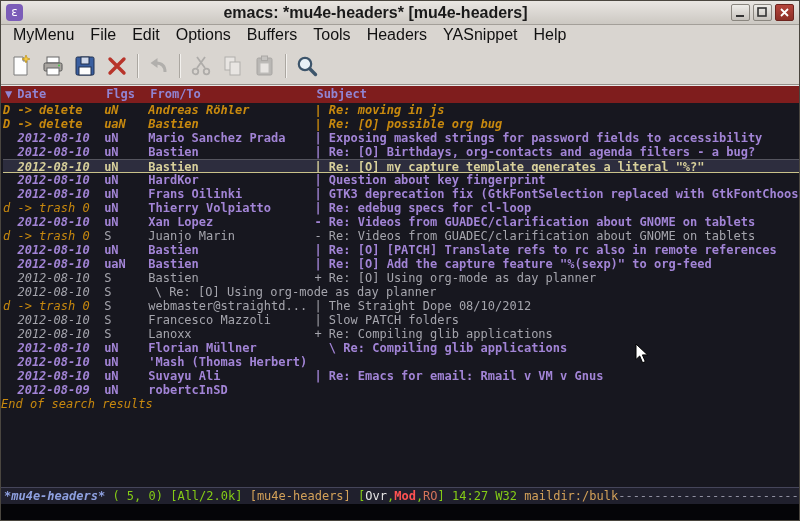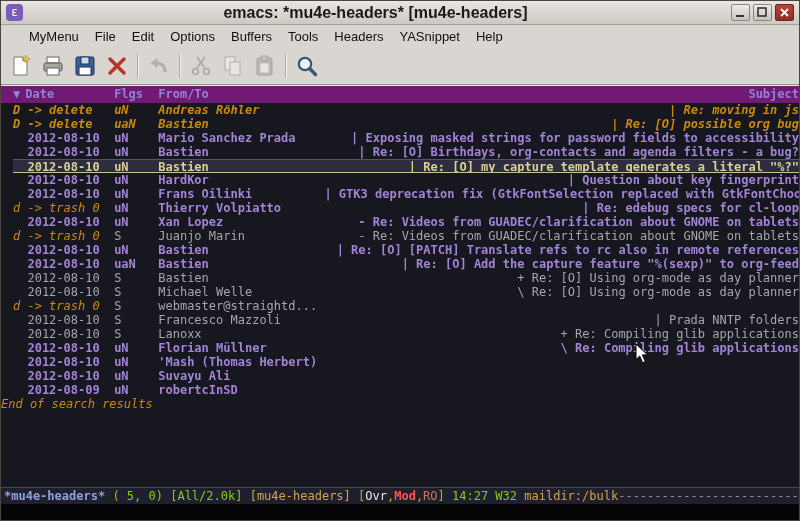--- a/index.html
+++ b/index.html
@@ -8,51 +8,51 @@
 
   
   .titlebar { height: 24px; background: linear-gradient(#e9e6e2, #ccc8c2); border-bottom: 1px solid #a39f99; display: flex; align-items: center; padding: 0 5px; flex: none; }
   .titlebar .title { flex: 1; text-align: center; font-size: 16px; font-weight: bold; color: #1a1a1a; }
   .emacs-icon { width: 17px; height: 17px; border-radius: 4px; background: #7b5cb8; color: #fff; font-size: 12px; line-height: 17px; text-align: center; font-family: "DejaVu Sans", sans-serif; flex: none; }
   .win-controls { display: flex; flex: none; }
   .win-btn { width: 19px; height: 17px; border: 1px solid #8a867f; background: linear-gradient(#efede9, #c6c2bc); margin-left: 3px; display: flex; align-items: center; justify-content: center; border-radius: 2px; }
   .win-btn.close-btn { background: linear-gradient(#b5453b, #8c2e26); border-color: #6e241e; }
 
   
-  .menubar { height: 22px; background: #d9d5d0; display: flex; align-items: flex-end; padding: 0 20px; font-size: 13px; color: #111; flex: none; }
+  .menubar { height: 22px; background: #d9d5d0; display: flex; align-items: flex-end; padding: 0 4px; font-size: 16px; color: #111; flex: none; }
   .menu-item { padding: 3px 8px; }
 
   
   .toolbar { height: 38px; background: #d9d5d0; border-bottom: 1px solid #94908a; display: flex; align-items: center; padding: 0 4px; flex: none; }
   .tool-btn { width: 32px; height: 32px; display: flex; align-items: center; justify-content: center; border-radius: 3px; }
   .tool-btn.disabled { opacity: .4; filter: grayscale(1); }
   .tool-sep { width: 0; height: 24px; border-left: 1px solid #aba7a1; border-right: 1px solid #f3f1ee; margin: 0 4px; }
 
   
   .buffer { flex: 1; background: #17171f; border-top: 1px solid #e8e8e8; font-family: "DejaVu Sans Mono", monospace; font-size: 12px; overflow: hidden; display: flex; flex-direction: column; }
-  .header-line { height: 17px; line-height: 17px; background: #701a75; color: #9184d2; font-weight: bold; display: flex; padding-left: 12px; white-space: pre; flex: none; }
+  .header-line { height: 17px; line-height: 17px; background: #7f1d1d; color: #9184d2; font-weight: bold; display: flex; padding-left: 4px; white-space: pre; flex: none; }
   .sort-ind { margin-right: 5px; }
-  .list { padding-left: 12px; }
+  .list { padding-left: 2px; }
   .row { display: flex; height: 14px; line-height: 14px; white-space: pre; }
   .col-date   { width: 14ch; flex: none; overflow: hidden; }
   .col-flags  { width: 5ch;  flex: none; overflow: hidden; }
   .col-from   { width: 23ch; flex: none; overflow: hidden; margin-left: 8px; }
-  .col-subject{ flex: 1; overflow: hidden; text-align: right; }
-  .row.dated .col-date { padding-left: 2ch; }
+  .col-subject{ flex: 1; overflow: hidden; }
+  .row.dated .col-date { padding-left: 2ch; font-style: italic; }
   .face-unread  { color: #a284d6; font-weight: bold; }
   .face-read    { color: #a5a5ad; }
   .face-deleted { color: #c8890e; font-style: italic; font-weight: bold; }
   .face-current { color: #d8d09b; font-weight: bold; background: #2d2d3e; border-top: 1px solid #55555f; border-bottom: 1px solid #c9c28a; }
   .row.marked.face-unread .col-date,
   .row.marked.face-read   .col-date { color: #c8890e; font-style: italic; font-weight: normal; }
   .end-line { color: #c8890e; font-style: italic; height: 14px; line-height: 14px; }
 
   
   .modeline { height: 17px; line-height: 16px; background: #20202d; border-top: 1px solid #45455a; font-family: "DejaVu Sans Mono", monospace; font-size: 12px; white-space: pre; overflow: hidden; color: #c9c9d2; flex: none; padding-left: 3px; }
-  .ml-buffer { color: #8ea0e0; font-weight: bold; }
+  .ml-buffer { color: #8ea0e0; font-weight: bold; font-style: italic; }
   .ml-plain  { color: #84cc16; }
   .ml-minor  { color: #d3a159; }
   .ml-ovr    { color: #e5e5e5; }
   .ml-mod    { color: #ff5252; font-weight: bold; }
   .ml-ro     { color: #d3745a; }
   .ml-dashes { color: #8f8fa0; }
 
   .minibuffer { height: 16px; background: #050508; flex: none; }
 
   .mouse-cursor { position: absolute; left: 634px; top: 342px; z-index: 9; }
@@ -256,35 +256,35 @@
   <div class="row face-read dated">
     <span class="col-date">2012-08-10</span>
     <span class="col-flags">S</span>
     <span class="col-from">Bastien</span>
     <span class="col-subject">+ Re: [O] Using org-mode as day planner</span>
   </div>
 
   <div class="row face-read dated">
     <span class="col-date">2012-08-10</span>
     <span class="col-flags">S</span>
-    <span class="col-from">Michael Welle</span>
     <span class="col-subject">  \ Re: [O] Using org-mode as day planner</span>
   </div>
 
   <div class="row face-read marked">
     <span class="col-date">d -&gt; trash 0</span>
     <span class="col-flags">S</span>
     <span class="col-from">webmaster@straightd...</span>
+    <span class="col-subject">| The Straight Dope 08/10/2012</span>
   </div>
 
   <div class="row face-read dated">
     <span class="col-date">2012-08-10</span>
     <span class="col-flags">S</span>
     <span class="col-from">Francesco Mazzoli</span>
-    <span class="col-subject">| Prada NNTP folders</span>
+    <span class="col-subject">| Slow PATCH folders</span>
   </div>
 
   <div class="row face-read dated">
     <span class="col-date">2012-08-10</span>
     <span class="col-flags">S</span>
     <span class="col-from">Lanoxx</span>
     <span class="col-subject">+ Re: Compiling glib applications</span>
   </div>
 
   <div class="row face-unread dated">
@@ -297,20 +297,21 @@
   <div class="row face-unread dated">
     <span class="col-date">2012-08-10</span>
     <span class="col-flags">uN</span>
     <span class="col-from">'Mash (Thomas Herbert)</span>
   </div>
 
   <div class="row face-unread dated">
     <span class="col-date">2012-08-10</span>
     <span class="col-flags">uN</span>
     <span class="col-from">Suvayu Ali</span>
+    <span class="col-subject">| Re: Emacs for email: Rmail v VM v Gnus</span>
   </div>
 
   <div class="row face-unread dated">
     <span class="col-date">2012-08-09</span>
     <span class="col-flags">uN</span>
     <span class="col-from">robertcInSD</span>
   </div>
 </div>
     <div class="end-line">End of search results</div>
   </div>

